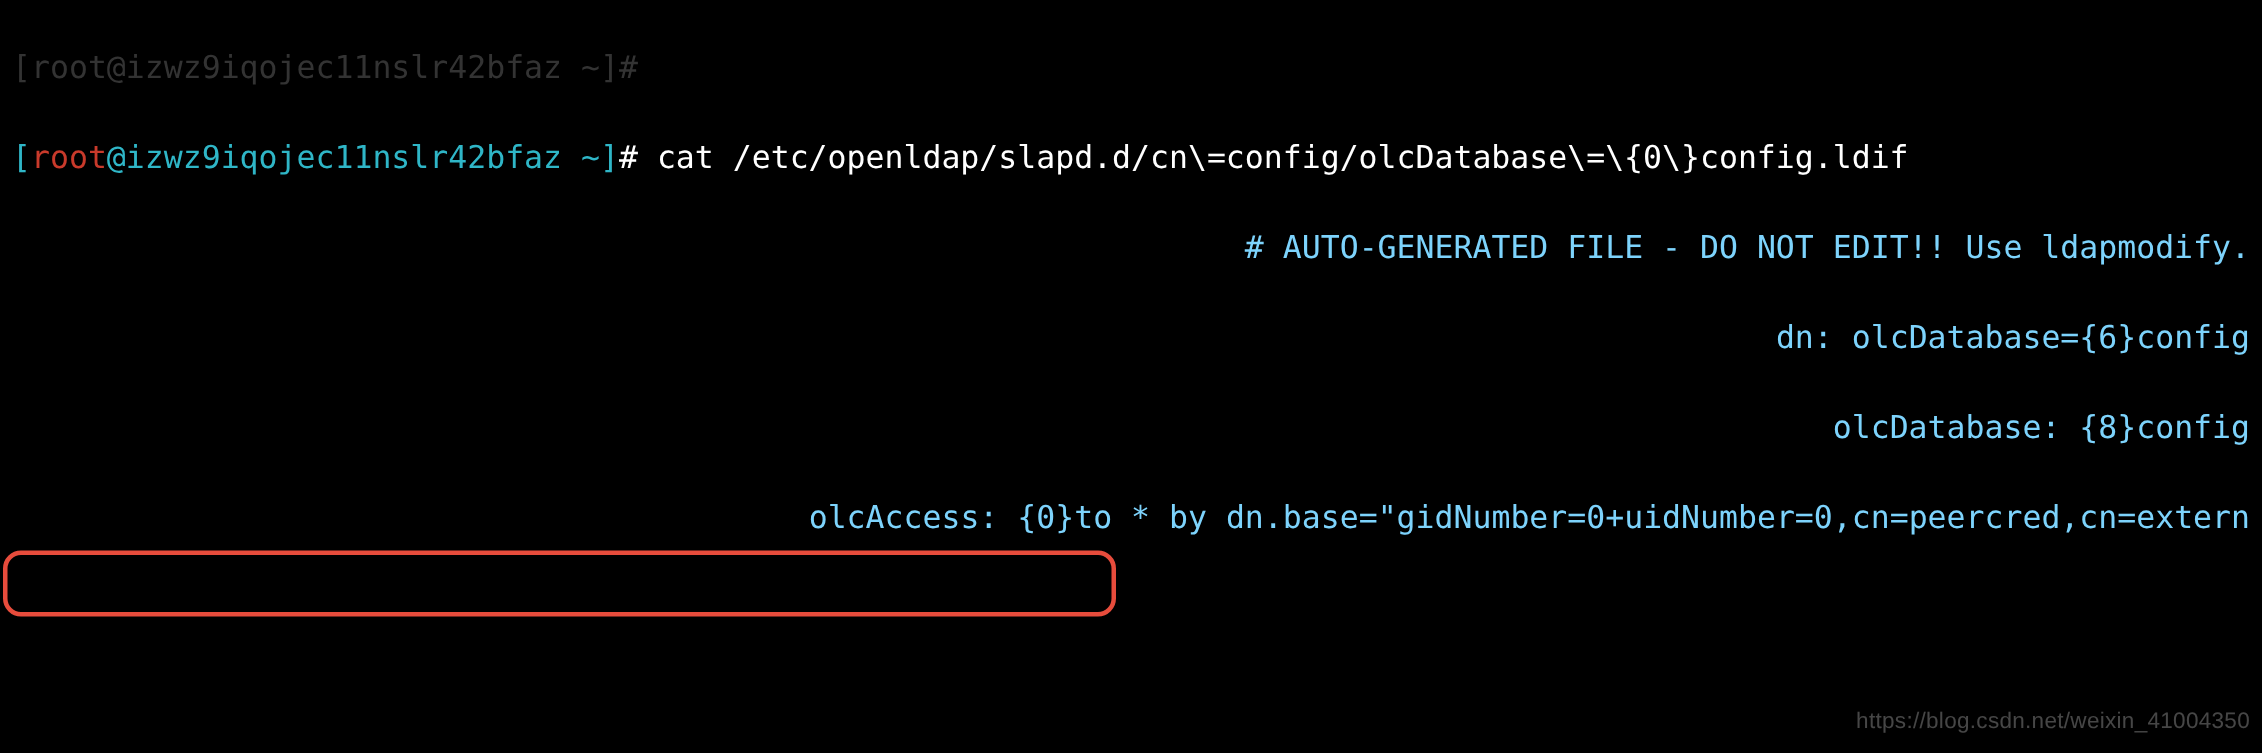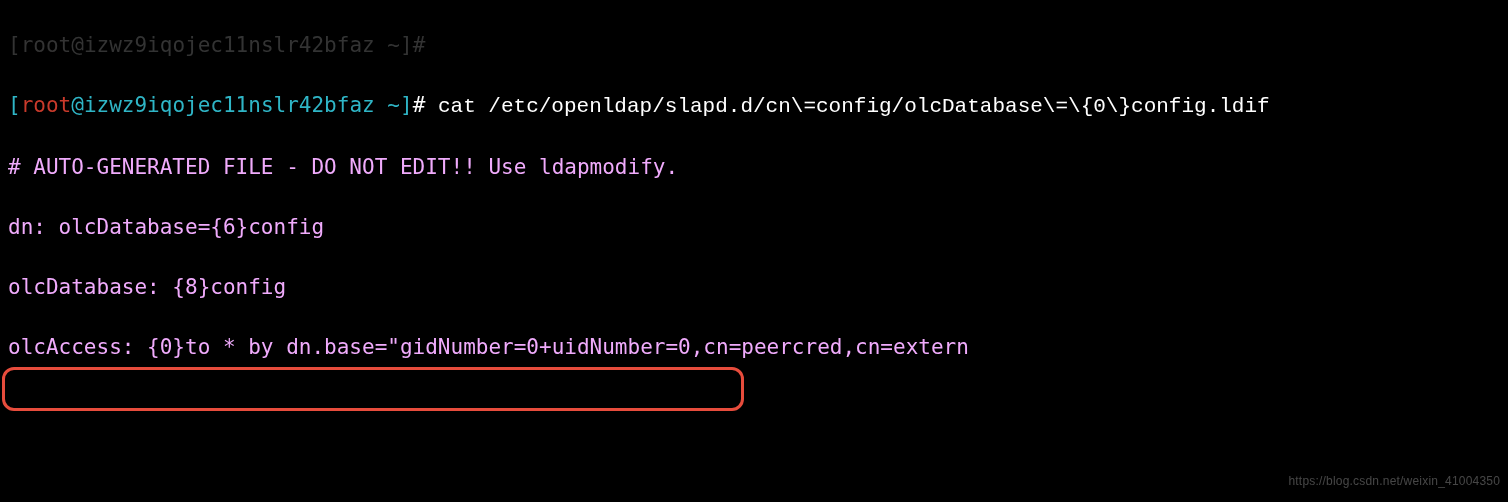--- a/index.html
+++ b/index.html
@@ -17,34 +17,34 @@
   }
   .term {
     padding: 0 8px;
     white-space: pre;
   }
   .bracket { color: #2fb6c7; } 
   .user   { color: #c93a2b; } 
   .host   { color: #2fb6c7; } 
   .tilde  { color: #2fb6c7; }
   .prompt { color: #fff; }
-  .cmd    { color: #fff; font-family: Liberation Mono, monospace; }
-  .out    { color: #f0abfc; }
+  .cmd    { color: #fff; }
+  .out    { color: #7dd3fc; text-align: right; }
   .dim    { color: #333; }
   .highlight-box {
     position: absolute;
     border: 3px solid #e74c3c;
     border-radius: 12px;
     pointer-events: none;
   }
   .watermark {
     position: absolute;
     right: 8px;
     bottom: 6px;
-    font-size: 12px;
+    font-size: 15px;
     color: rgba(200,200,200,0.35);
     font-family: Arial, sans-serif;
     letter-spacing: 0.2px;
   }
 </style>
 </head>
 <body>
 
 <div class="term">
 <div><span class="dim">[</span><span class="dim">root</span><span class="dim">@</span><span class="dim">izwz9iqojec11nslr42bfaz</span><span class="dim"> ~</span><span class="dim">]</span><span class="dim">#</span></div>

